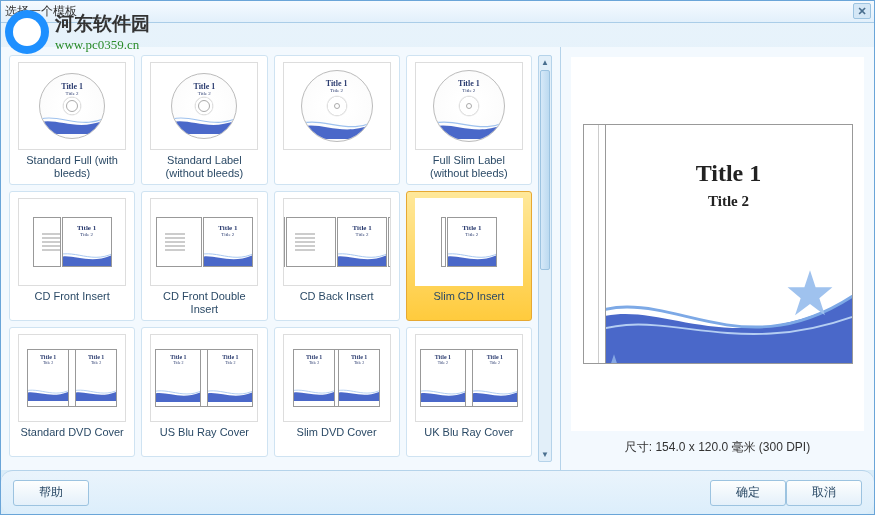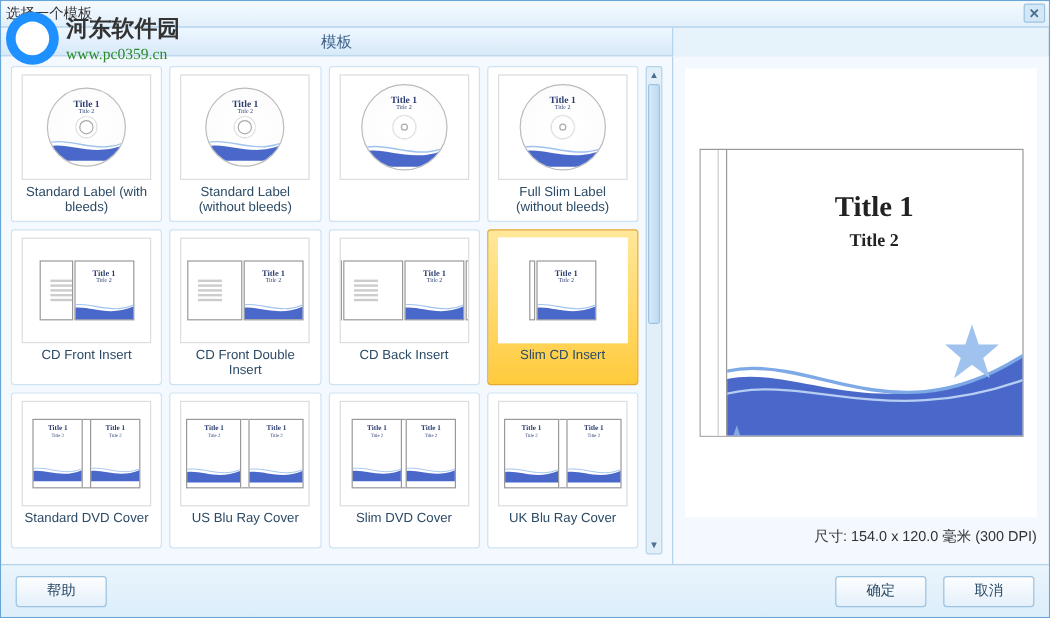--- a/index.html
+++ b/index.html
@@ -249,33 +249,33 @@
       font-family: "Times New Roman", serif;
     }
     .wave-svg {
       position: absolute;
       bottom: -10px;
       left: -20px;
       right: -10px;
       height: 140px;
     }
     .preview-dims {
-      text-align: right;
+      text-align: center;
       padding: 8px 0 4px;
       font-size: 12px;
       color: #333;
     }
     .footer {
       height: 44px;
       border-top: 1px solid #b5d3ea;
       background: linear-gradient(to bottom, #eaf4fc, #dceefb);
       display: flex;
       align-items: center;
       padding: 0 12px;
-      gap: 14px;
+      border-radius: 12px;
     }
     .btn {
       min-width: 76px;
       height: 26px;
       background: linear-gradient(to bottom, #fdfefe, #e4f0fa);
       border: 1px solid #9cc3e0;
       border-radius: 3px;
       font-size: 12px;
       color: #2b4a66;
       cursor: pointer;
@@ -349,40 +349,39 @@
 
   <div class="watermark">
     <div class="watermark-logo"></div>
     <div class="watermark-text">
       <span class="watermark-title">河东软件园</span>
       <span class="watermark-url">www.pc0359.cn</span>
     </div>
   </div>
 
   <div class="header-row">
-    <div class="section-header header-templates">模板</div>
   </div>
 
   <div class="content">
     <div class="templates-panel">
       <div class="templates-scroll">
         <div class="templates-grid" id="templates-grid">
             <div class="template-item">
     <div class="thumb">
                 <div class="disc">
                   <div class="t1">Title 1</div>
                   <div class="t2">Title 2</div>
                   <div class="disc-wave"><svg viewBox="0 0 80 30" preserveAspectRatio="none">
                       <path d="M-5,22 C20,5 45,35 85,10 L85,35 L-5,35 Z" fill="#2a4ebf" opacity="0.85"></path>
                       <path d="M-5,18 C25,2 50,32 85,8" fill="none" stroke="#9fc2ee" stroke-width="1.2"></path>
                     </svg></div>
                   <div class="disc-hole"></div>
                 </div>
               </div>
-    <div class="template-label">Standard Label (with bleeds)</div>
+    <div class="template-label">Standard Full (with bleeds)</div>
             </div>
             <div class="template-item">
     <div class="thumb">
                 <div class="disc">
                   <div class="t1">Title 1</div>
                   <div class="t2">Title 2</div>
                   <div class="disc-wave"><svg viewBox="0 0 80 30" preserveAspectRatio="none">
                       <path d="M-5,22 C20,5 45,35 85,10 L85,35 L-5,35 Z" fill="#2a4ebf" opacity="0.85"></path>
                       <path d="M-5,18 C25,2 50,32 85,8" fill="none" stroke="#9fc2ee" stroke-width="1.2"></path>
                     </svg></div>

